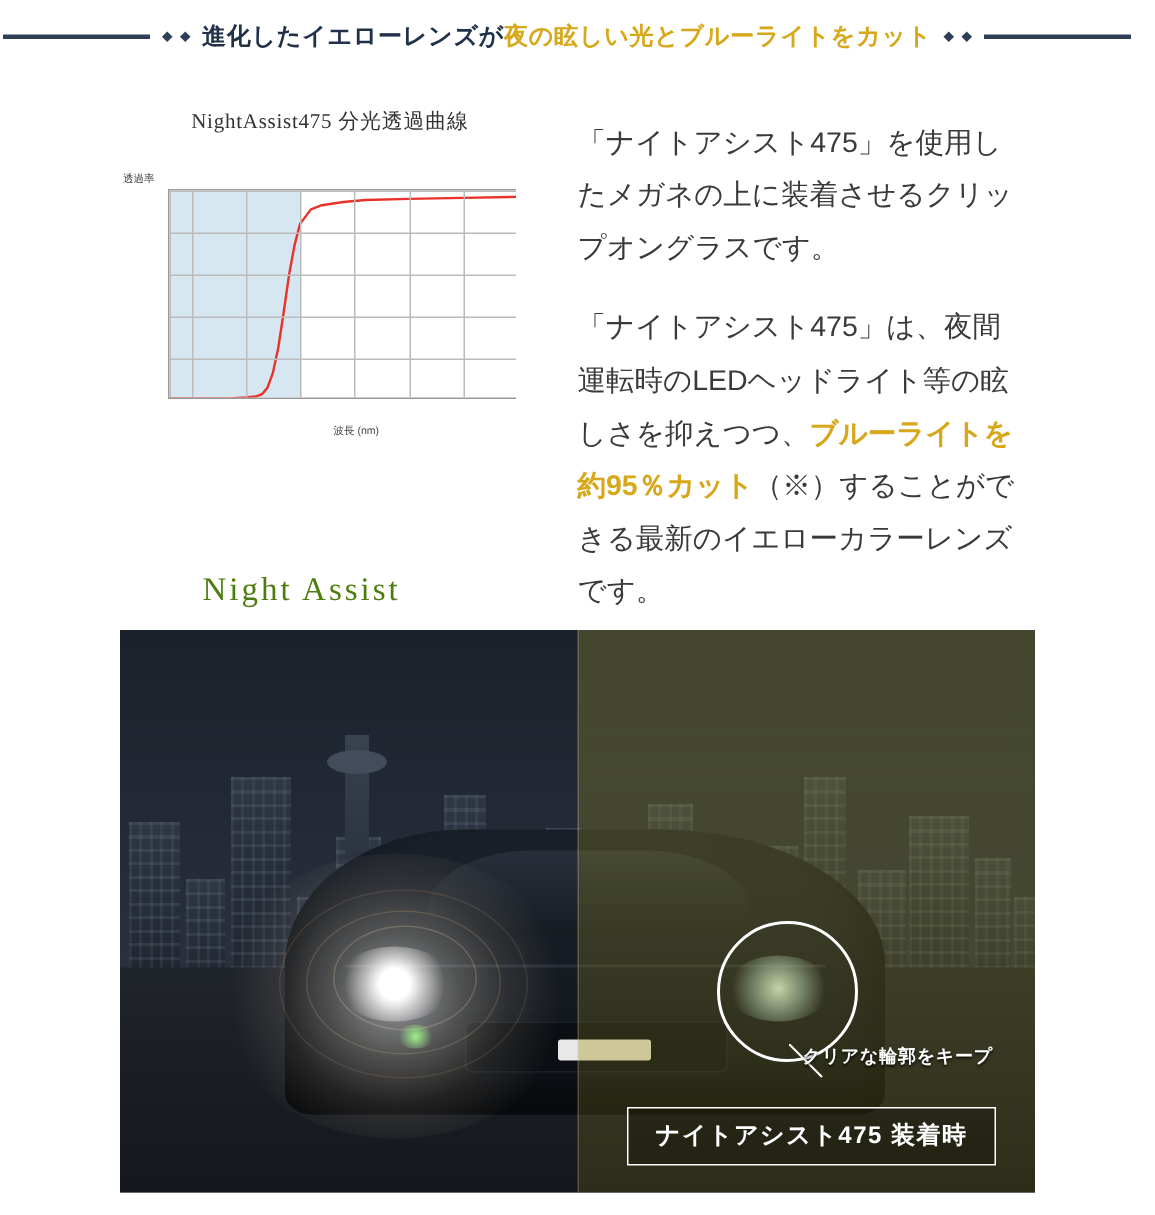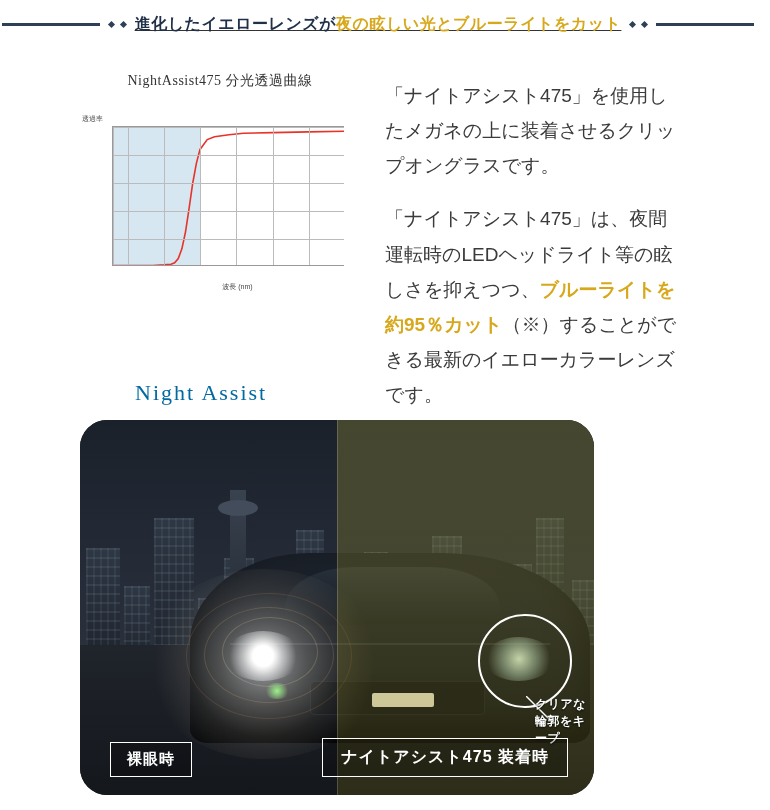--- a/index.html
+++ b/index.html
@@ -9,21 +9,21 @@
     background: #ffffff;
     font-family: "Liberation Sans", sans-serif;
     color: #333;
     overflow: hidden;
   }
   .page { position: relative; width: 770px; height: 810px; }
 
   
   .header {
     position: absolute; top: 14px; left: 0; width: 756px;
-    display: flex; align-items: center; justify-content: center; text-decoration: underline;
+    display: flex; align-items: center; justify-content: center;
   }
   .hdr-rule {
     width: 98px; height: 3px; background: #2e4057;
   }
   .hdr-diamonds {
     display: flex; align-items: center; gap: 7px;
     padding: 0 9px;
   }
   .dmd { width: 5px; height: 5px; background: #2e4057; transform: rotate(45deg); }
   .hdr-text {
@@ -80,31 +80,30 @@
   .hl { color: #d7a81b; font-weight: bold; }
 
   
   .big-title {
     position: absolute; left: 86px; top: 355px;
     font-size: 27px; color: #333; letter-spacing: 1px;
   }
   .ghost-title {
     position: absolute; left: 135px; top: 380px;
     font-family: "Liberation Serif", serif;
-    font-size: 22px; color: #0369a1; letter-spacing: 2px;
+    font-size: 22px; color: #4d7c0f; letter-spacing: 2px;
     z-index: 0;
   }
 
   
   .photo {
     position: absolute; left: 80px; top: 420px;
-    width: 514px; height: 375px;
+    width: 610px; height: 375px;
     overflow: hidden;
     background: #0c0e12;
-    border-radius: 27px;
   }
   .sky {
     position: absolute; left: 0; top: 0; width: 100%; height: 62%;
     background: linear-gradient(180deg,#1b212b 0%, #232a35 55%, #2a313c 100%);
   }
   .ground {
     position: absolute; left: 0; bottom: 0; width: 100%; height: 40%;
     background: linear-gradient(180deg,#20242b 0%, #14171c 100%);
   }
   .city {
@@ -310,17 +309,16 @@
     <div class="yellow-overlay"></div>
     <div class="yellow-overlay2"></div>
     <div class="split-line"></div>
 
     <div class="circle-hi"></div>
     <svg class="callout-line" viewBox="0 0 26 26">
       <line x1="0" y1="0" x2="22" y2="22" stroke="#ffffff" stroke-width="1.4"></line>
     </svg>
     <div class="callout">クリアな輪郭をキープ</div>
 
-    <div class="lbl lbl-left">裸眼時</div>
     <div class="lbl lbl-right">ナイトアシスト475 装着時</div>
   </div>
 
 </div>
 
 </body></html>

